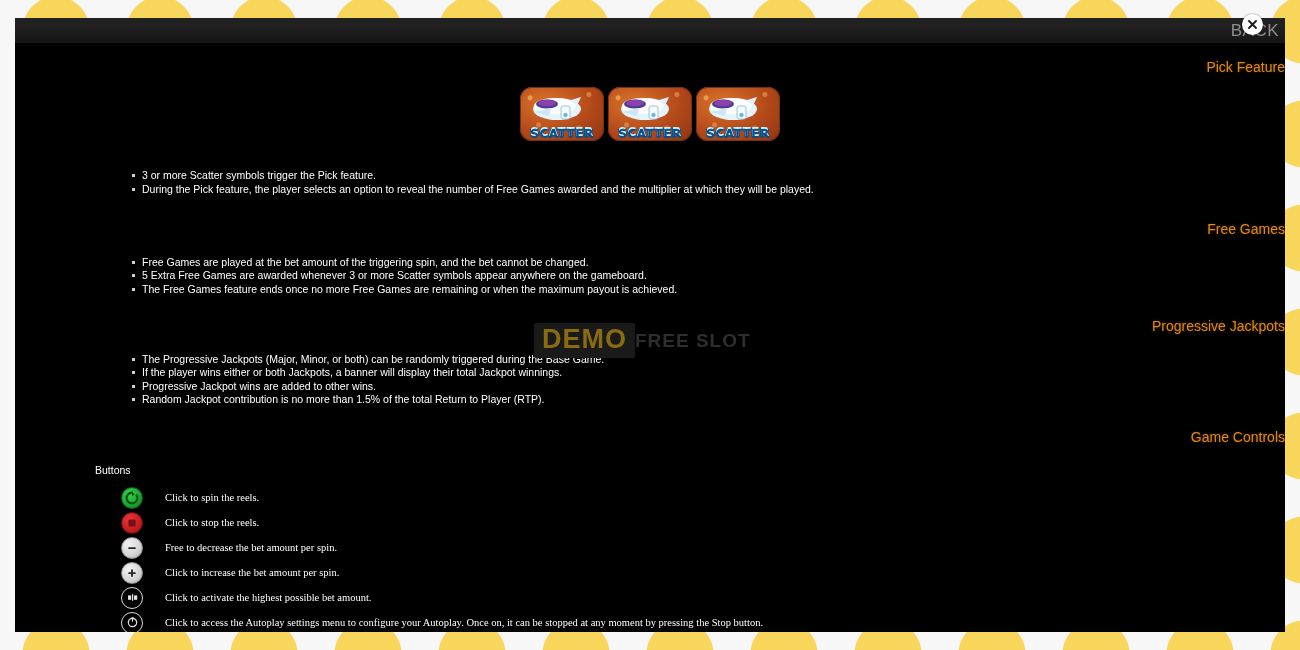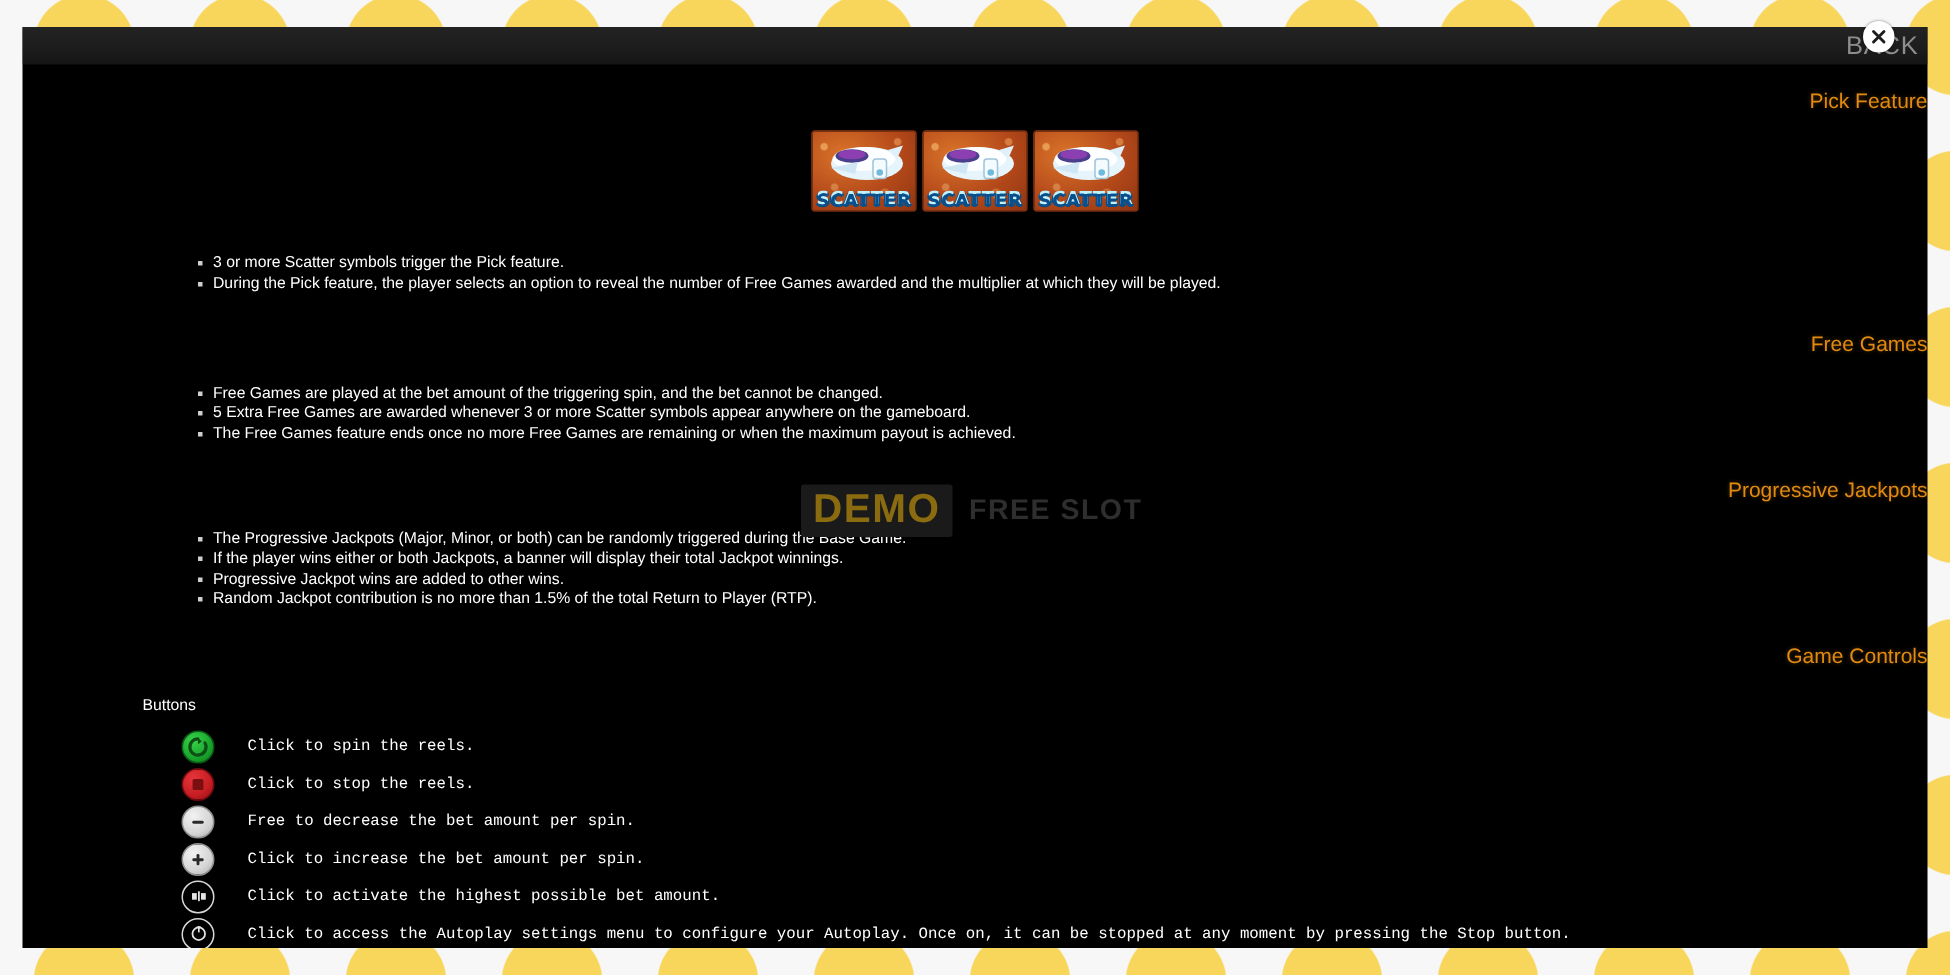--- a/index.html
+++ b/index.html
@@ -103,23 +103,23 @@
   }
 
   .scatter-row {
     display: flex;
     justify-content: center;
     gap: 4px;
   }
 
   .scatter-sym {
     position: relative;
-    width: 70px;
+    width: 84px;
     height: 54px;
-    border-radius: 2px;
+    border-radius: 12px;
     overflow: hidden;
     background:
       radial-gradient(ellipse at 30% 30%, #d9732a 0%, #b4491a 55%, #8c3412 100%);
     box-shadow: inset 0 0 0 1px #7a2f10;
   }
   .scatter-sym .sparks {
     position: absolute;
     inset: 0;
     background-image:
       radial-gradient(circle at 12% 20%, rgba(255,200,120,.55) 0 2px, rgba(0,0,0,0) 3px),
@@ -197,21 +197,21 @@
   .btn-row .icon-wrap {
     width: 44px;
     flex: 0 0 44px;
     display: flex;
     align-items: center;
     justify-content: flex-start;
   }
   .btn-row .desc {
     color: #ffffff;
     font-size: 10.5px;
-    font-family: Liberation Mono, monospace;
+    font-family: Liberation Serif, serif;
   }
 
   .cbtn {
     width: 22px;
     height: 22px;
     border-radius: 50%;
     display: flex;
     align-items: center;
     justify-content: center;
     cursor: pointer;
@@ -234,21 +234,21 @@
     border: 1px solid #d8d8d8;
   }
 
   
   #watermark {
     position: absolute;
     left: 519px;
     top: 305px;
     display: flex;
     align-items: center;
-    gap: 11px;
+    gap: 0;
     pointer-events: none;
     z-index: 5;
   }
   #watermark .demo {
     font-family: "Liberation Sans", sans-serif;
     font-weight: 700;
     font-size: 27px;
     letter-spacing: 1px;
     color: #8a6b10;
     background: #1a1a1a;

